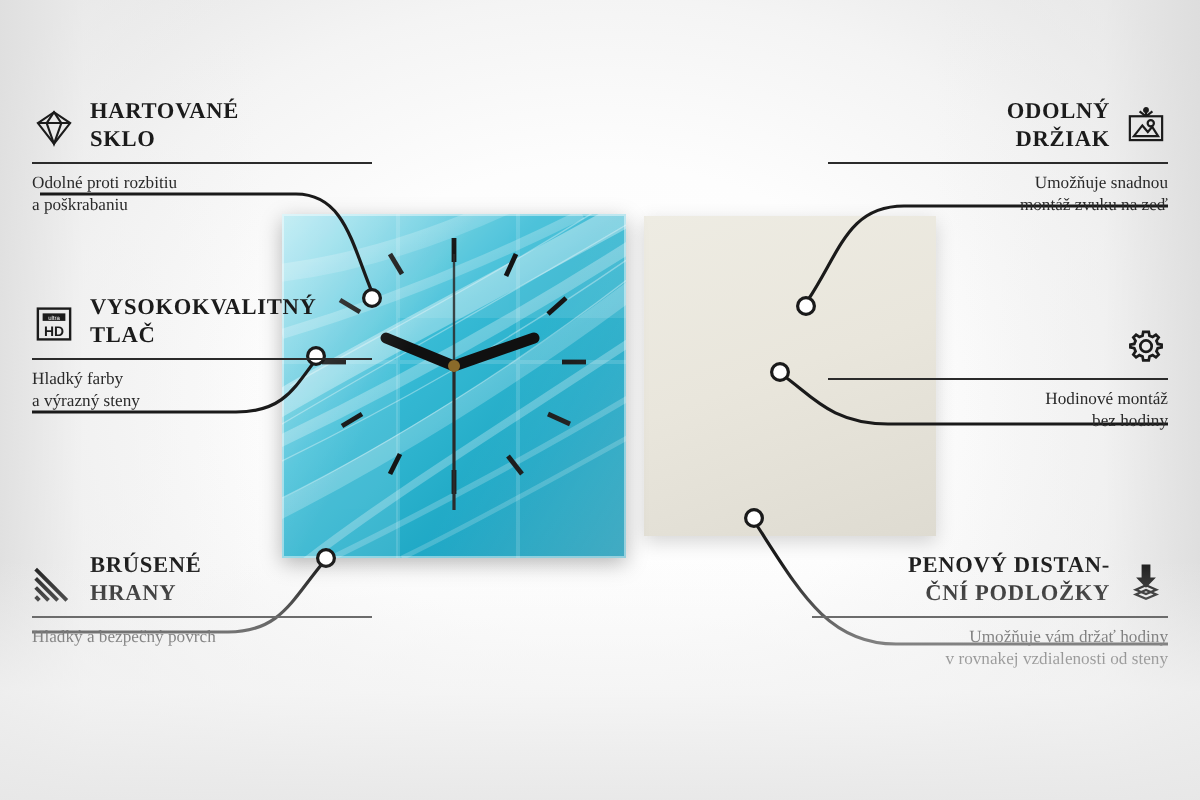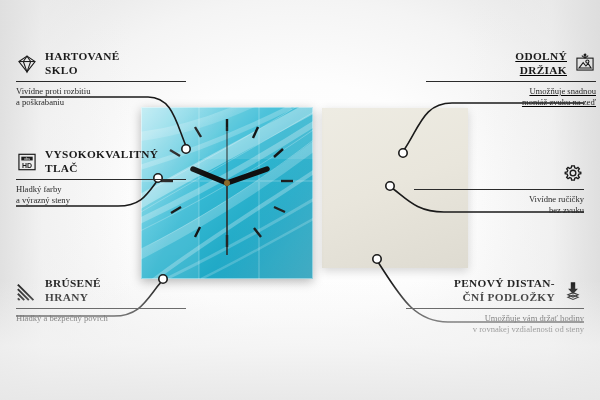--- a/index.html
+++ b/index.html
@@ -172,21 +172,21 @@
         <svg viewBox="0 0 24 24" width="22" height="22" fill="none" stroke="#1b1b1b" stroke-width="1.15">
           <path d="M3.2,9.3 L12,3.4 L20.8,9.3 L12,20.6 Z"></path>
           <path d="M3.2,9.3 H20.8"></path>
             <path d="M8,9.3 L12,3.4 L16,9.3"></path>
           <path d="M8,9.3 L12,20.6 L16,9.3"></path>
         </svg>
       </span>
       <span class="f-title"><span>HARTOVANÉ</span><br><span>SKLO</span></span>
     </div>
     <div class="f-rule"></div>
-    <div class="f-sub"><span>Vivídne proti rozbitiu</span><br><span>a poškrabaniu</span></div>
+    <div class="f-sub"><span>Odolné proti rozbitiu</span><br><span>a poškrabaniu</span></div>
   </div>
 
   <div class="feature left" style="left:16px;top:148px;">
     <div class="f-head">
       <span class="ic">
         <svg viewBox="0 0 24 24" width="22" height="22">
           <rect x="3.2" y="3.6" width="17.6" height="16.8" fill="none" stroke="#1b1b1b" stroke-width="1.3"></rect>
           <rect x="5.8" y="6.2" width="12.4" height="4.1" fill="#1b1b1b"></rect>
           <text x="12" y="9.7" font-family="Liberation Sans, sans-serif" font-size="3.3" fill="#ffffff" text-anchor="middle">ultra</text>
           <text x="12" y="18.4" font-family="Liberation Sans, sans-serif" font-size="7.6" font-weight="bold" fill="#1b1b1b" text-anchor="middle">HD</text>
@@ -207,21 +207,21 @@
           <line x1="2" y1="15" x2="9" y2="22"></line>
           <line x1="2" y1="20" x2="4" y2="22"></line>
         </svg>
       </span>
       <span class="f-title"><span>BRÚSENÉ</span><br><span>HRANY</span></span>
     </div>
     <div class="f-rule"></div>
     <div class="f-sub"><span>Hladký a bezpečný povrch</span></div>
   </div>
 
-  <div class="feature right" style="left:426px;top:50px;text-decoration:underline;">
+  <div class="feature right" style="left:414px;top:50px;">
     <div class="f-head">
       <span class="ic">
         <svg viewBox="0 0 24 24" width="22" height="22" fill="none" stroke="#1b1b1b" stroke-width="1.2">
           <path d="M12,2.6 L12,5.4"></path>
             <circle cx="12" cy="2.2" r="1" fill="#1b1b1b"></circle>
           <rect x="3.2" y="5.6" width="17.6" height="13"></rect>
           <path d="M5.4,16.4 L10,10.6 L13,14.2 L15.4,11.4 L18.6,16.4 Z" fill="none"></path>
           <circle cx="14.6" cy="9.4" r="1.7"></circle>
           <path d="M8,18.6 L12,5.6 L16,18.6" stroke-width="0" fill="none"></path>
           <path d="M12,5.6 L8.5,2.9 M12,5.6 L15.5,2.9"></path>
@@ -239,21 +239,21 @@
         <svg viewBox="0 0 24 24" width="22" height="22" fill="none" stroke="#1b1b1b" stroke-width="1.5">
           <path d="M12,3.2 L13.5,3.2 L13.9,5.3 L15.6,6.0 L17.4,4.8 L18.9,6.3 L17.7,8.1 L18.4,9.8 L20.5,10.2 L20.5,11.7
                    L18.4,12.1 L17.7,13.8 L18.9,15.6 L17.4,17.1 L15.6,15.9 L13.9,16.6 L13.5,18.7 L12,18.7
                    L10.5,18.7 L10.1,16.6 L8.4,15.9 L6.6,17.1 L5.1,15.6 L6.3,13.8 L5.6,12.1 L3.5,11.7 L3.5,10.2
                    L5.6,9.8 L6.3,8.1 L5.1,6.3 L6.6,4.8 L8.4,6.0 L10.1,5.3 L10.5,3.2 Z"></path>
           <circle cx="12" cy="11" r="3.1"></circle>
         </svg>
       </span>
     </div>
     <div class="f-rule"></div>
-    <div class="f-sub"><span>Vivídne ručičky</span><br><span>bez zvuku</span></div>
+    <div class="f-sub"><span>Hodinové montáž</span><br><span>bez hodiny</span></div>
   </div>
 
   <div class="feature right" style="left:406px;top:277px;width:178px;">
     <div class="f-head">
       <span class="ic">
         <svg viewBox="0 0 24 24" width="22" height="22" fill="none" stroke="#1b1b1b" stroke-width="1.2">
           <path d="M9.6,2.4 L14.4,2.4 L14.4,9.6 L17.4,9.6 L12,15.2 L6.6,9.6 L9.6,9.6 Z" fill="#1b1b1b" stroke="none"></path>
           <path d="M6.4,16.2 L12,13.8 L17.6,16.2 L12,18.6 Z"></path>
           <path d="M6.4,18.8 L12,16.4 L17.6,18.8 L12,21.2 Z"></path>
         </svg>

